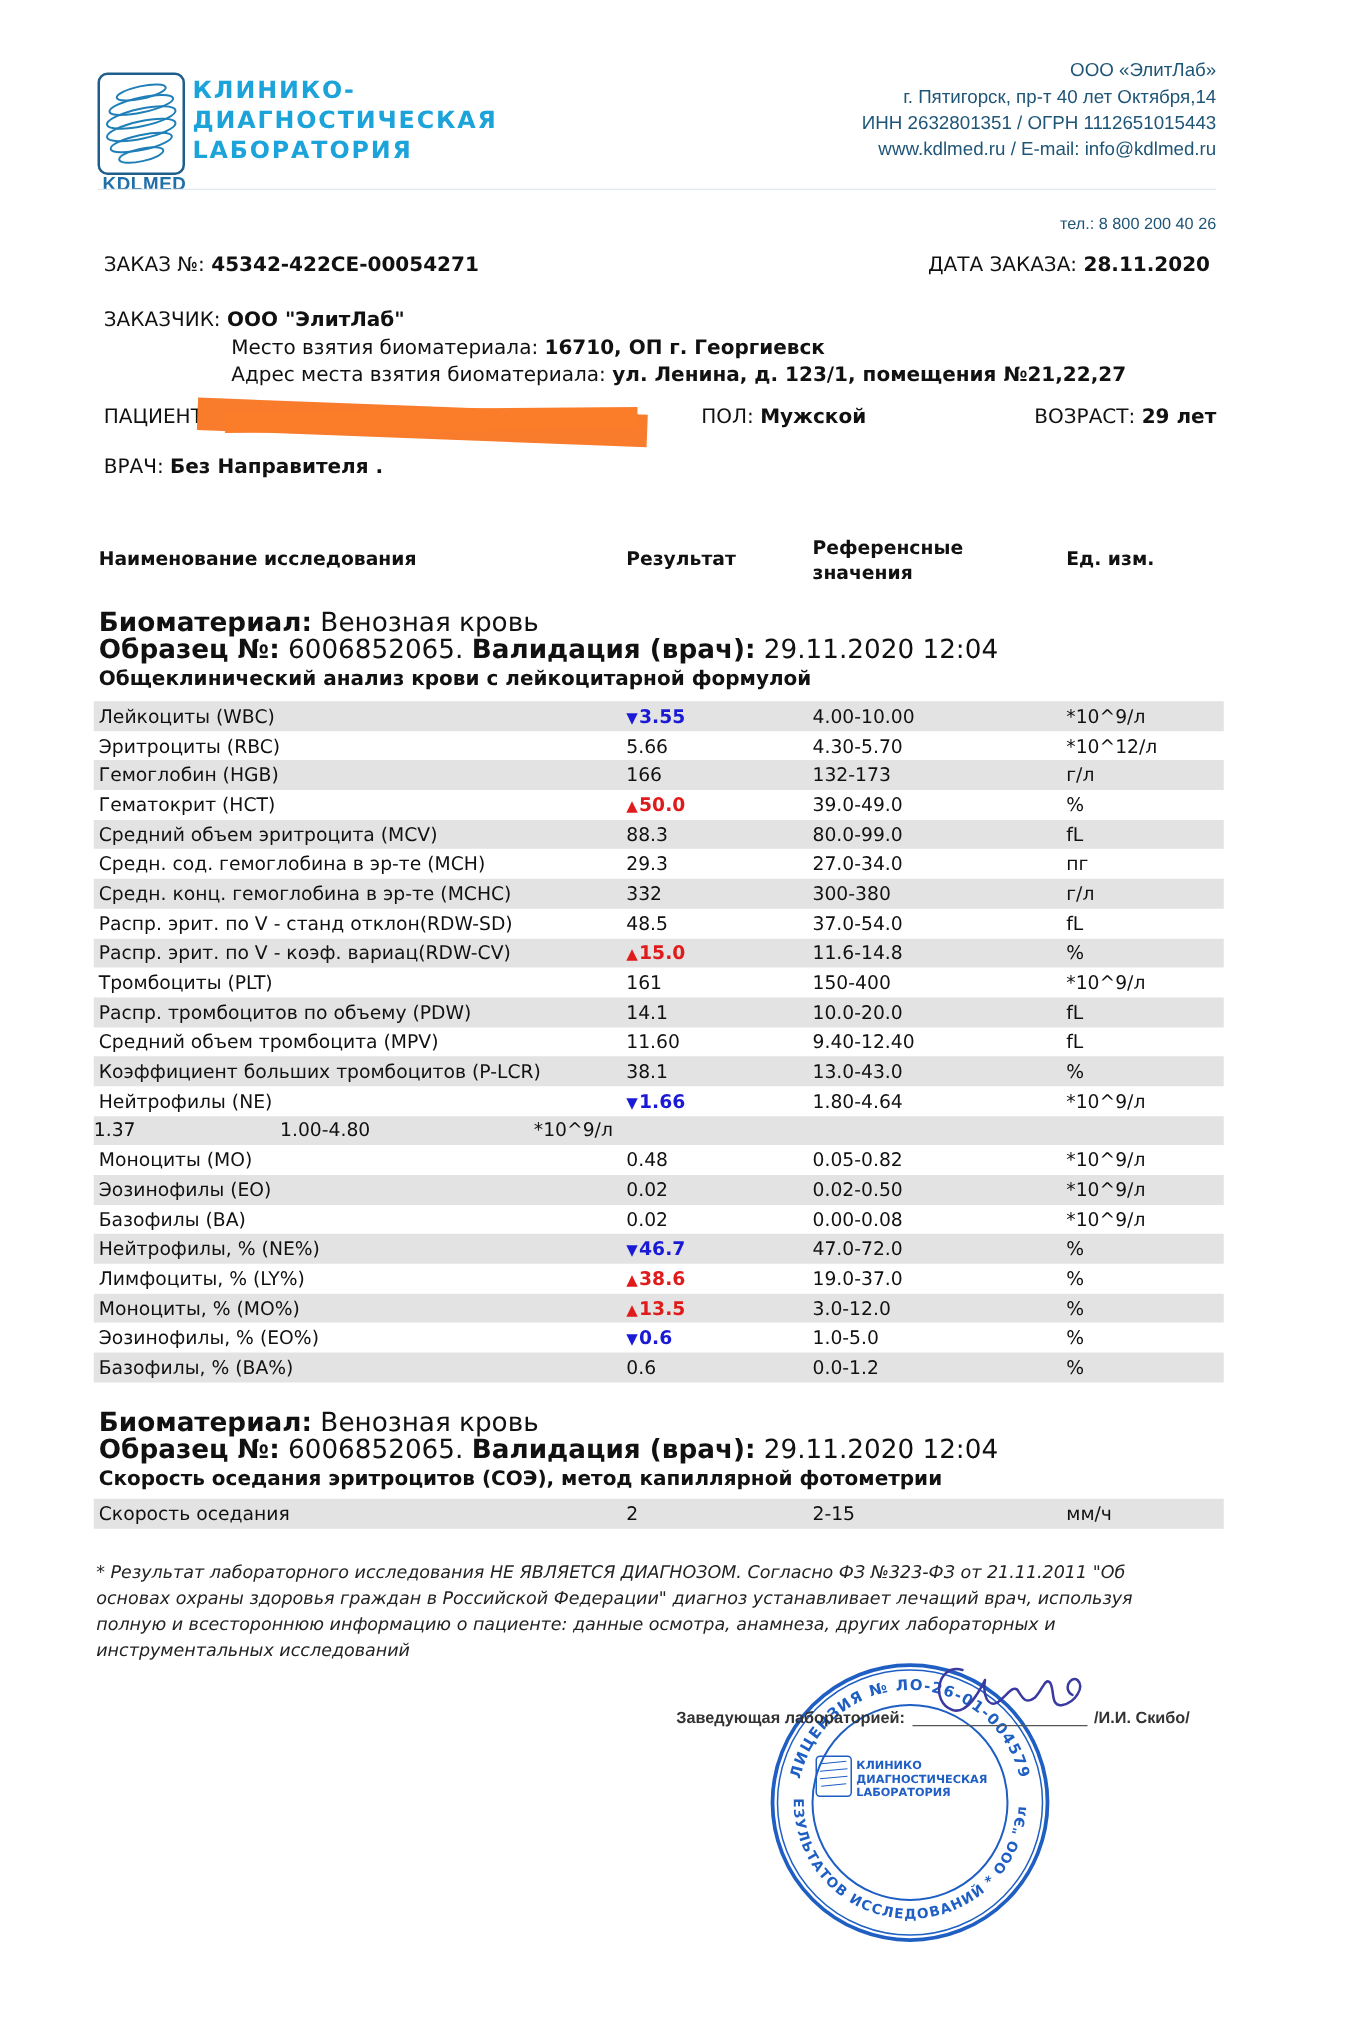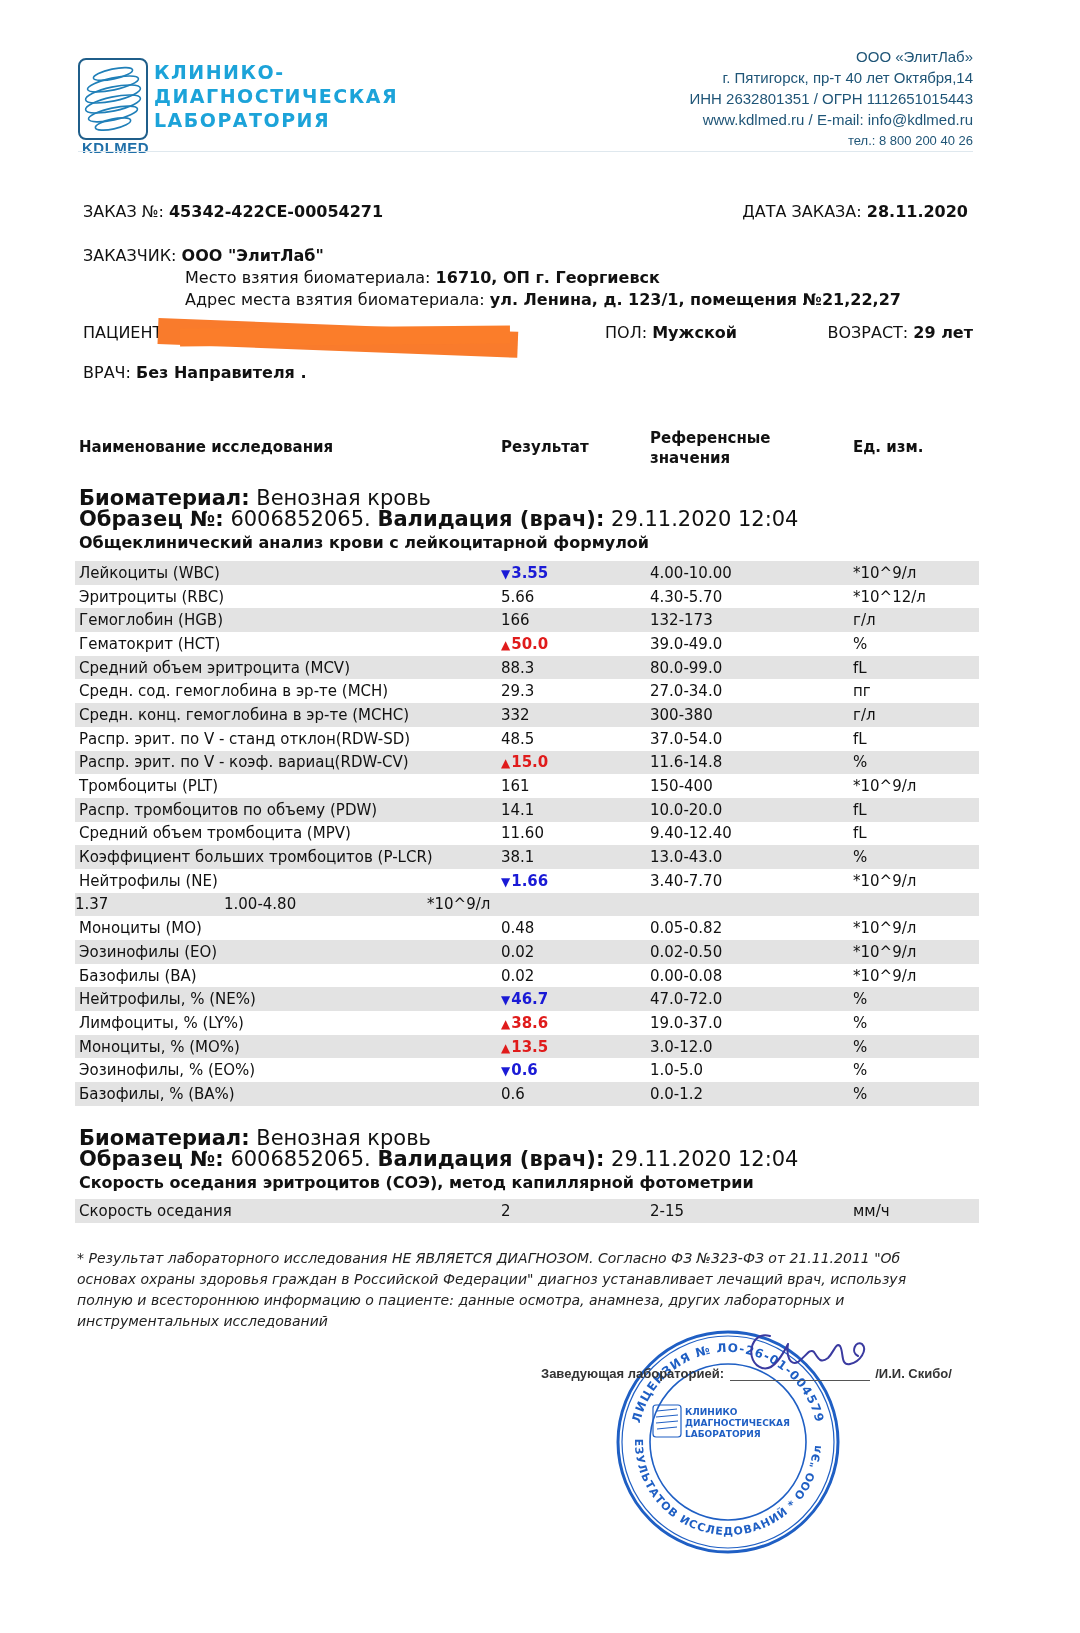--- a/index.html
+++ b/index.html
@@ -8,31 +8,31 @@
 
   .page { position: absolute; left: 0; top: 0; width: 1080px; height: 1633px; background: #fff; }
 
   
   .logo-box { position: absolute; left: 78px; top: 58px; width: 70px; height: 82px; border: 2px solid #1f5e8a; border-radius: 8px; }
   .logo-kdl { position: absolute; left: 82px; top: 139px; font-family: "Liberation Sans", sans-serif; font-size: 15px; font-weight: bold; color: #1f6fa8; letter-spacing: 0.5px; }
   .logo-text { position: absolute; left: 154px; top: 60px; font-family: "DejaVu Sans", sans-serif; font-weight: bold; font-size: 19px; line-height: 24px; color: #1ca3d9; letter-spacing: 1.5px; }
   .logo-text span { display: block; }
 
   .company { position: absolute; right: 107px; top: 46px; text-align: right; font-family: "Liberation Sans", sans-serif; color: #1f5577; font-size: 15px; line-height: 21px; }
-  .company .small { font-size: 13px; }
+  .company .small { font-size: 13px; margin-top: 38px; }
   .header-rule { position: absolute; left: 78px; top: 151px; width: 895px; height: 1px; background: #dfe8ee; }
   .row-abs { position: absolute; font-size: 16px; white-space: nowrap; }
   .row-abs b { font-weight: bold; text-align: right; }
   .order-no { left: 83px; top: 202px; }
   .order-date { right: 112px; top: 202px; }
   .customer { left: 83px; top: 246px; }
   .place { left: 185px; top: 268px; }
   .addr { left: 185px; top: 290px; }
   .patient { left: 83px; top: 323px; }
-  .sex { left: 561px; top: 323px; margin-left: 44px; }
+  .sex { left: 561px; top: 323px; }
   .age { right: 107px; top: 323px; }
   .doctor { left: 83px; top: 363px; }
   .redact { position: absolute; left: 158px; top: 318px; width: 360px; height: 26px; background: #f97b2c; transform: rotate(2.2deg); transform-origin: left center; }
   .redact2 { position: absolute; left: 180px; top: 327px; width: 330px; height: 18px; background: #fb7d2a; transform: rotate(-0.5deg); }
 
   
   .th { position: absolute; font-size: 15px; font-weight: bold; white-space: nowrap; }
   .th-name { left: 79px; top: 438px; }
   .th-res { left: 501px; top: 438px; }
   .th-ref { left: 650px; top: 428px; line-height: 20px; }
@@ -228,21 +228,21 @@
       </div>
       <div class="tr">
         <div class="c-name">Коэффициент больших тромбоцитов (P-LCR)</div>
         <div class="c-res"><span>38.1</span></div>
         <div class="c-ref">13.0-43.0</div>
         <div class="c-unit">%</div>
       </div>
       <div class="tr">
         <div class="c-name">Нейтрофилы (NE)</div>
         <div class="c-res res-low"><span class="arrow">▼</span><span>1.66</span></div>
-        <div class="c-ref">3.40-7.70</div>
+        <div class="c-ref">1.80-4.64</div>
         <div class="c-unit">*10^9/л</div>
       </div>
       <div class="tr">
         <div class="c-res"><span>1.37</span></div>
         <div class="c-ref">1.00-4.80</div>
         <div class="c-unit">*10^9/л</div>
       </div>
       <div class="tr">
         <div class="c-name">Моноциты (MO)</div>
         <div class="c-res"><span>0.48</span></div>

